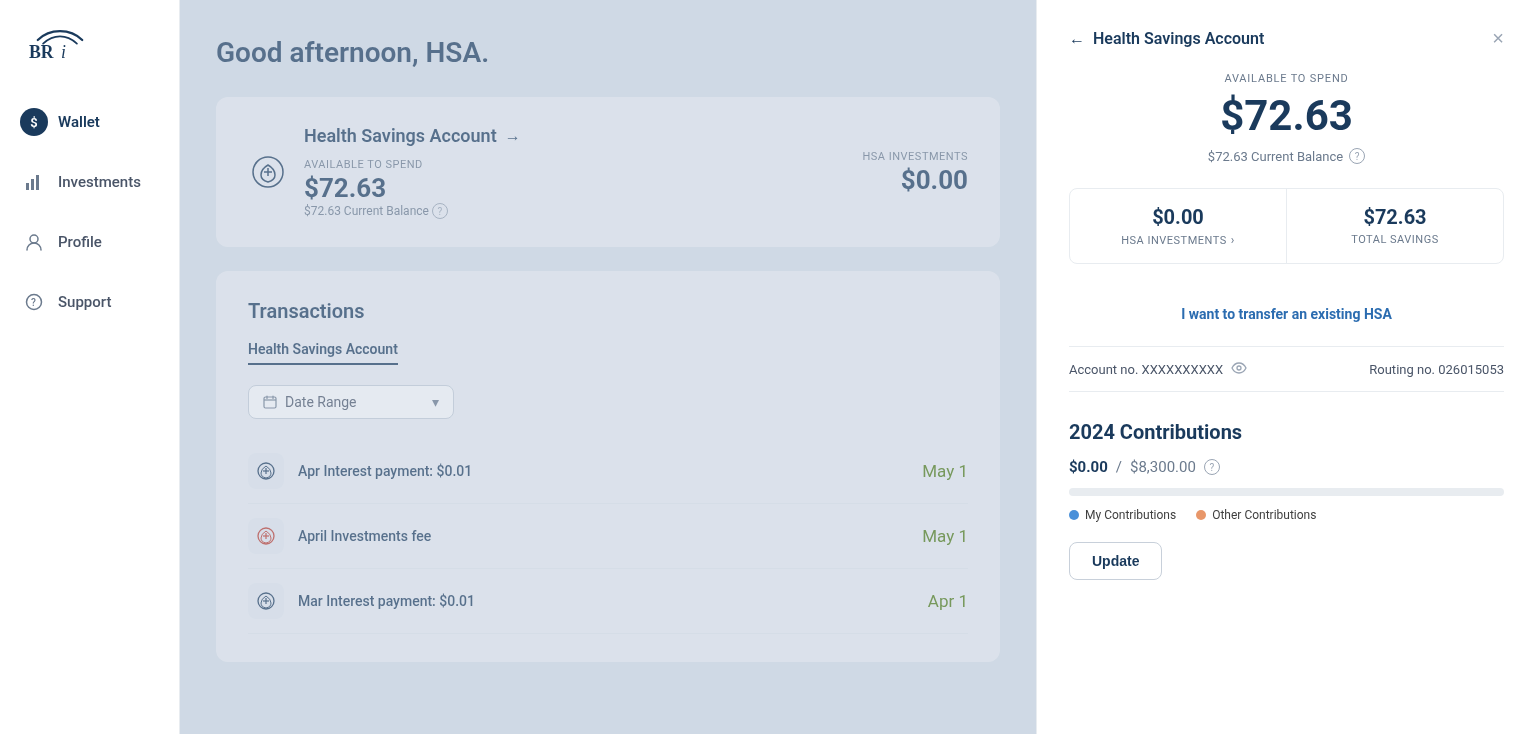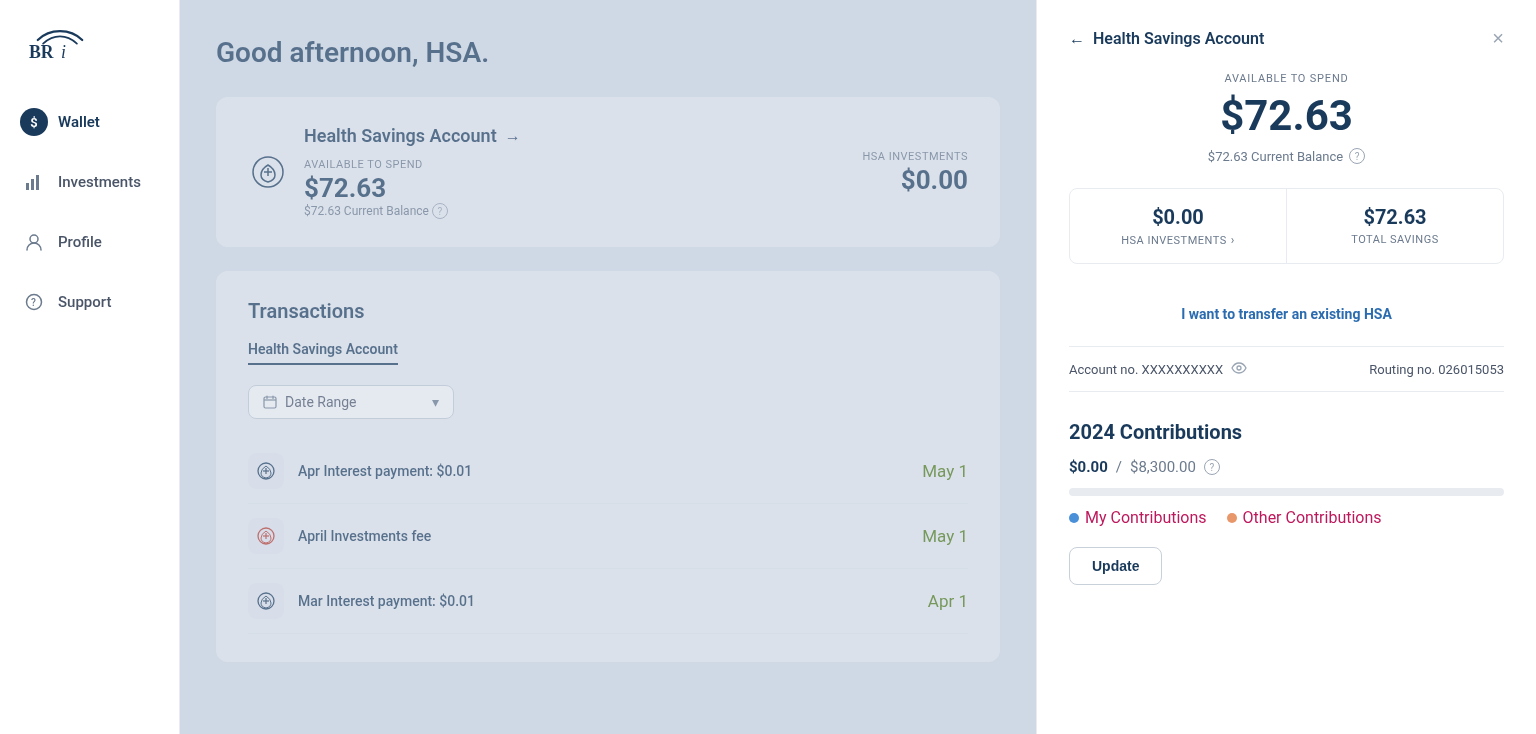--- a/index.html
+++ b/index.html
@@ -380,22 +380,22 @@
 
     .legend-row {
       display: flex;
       gap: 20px;
       margin-bottom: 20px;
     }
     .legend-item {
       display: flex;
       align-items: center;
       gap: 6px;
-      font-size: 16px;
-      color: #be185d;
+      font-size: 12px;
+      color: #404040;
     }
     .legend-dot {
       width: 10px;
       height: 10px;
       border-radius: 50%;
     }
     .dot-blue { background: #4a90d9; }
     .dot-orange { background: #e8976a; }
 
     .btn-update {

